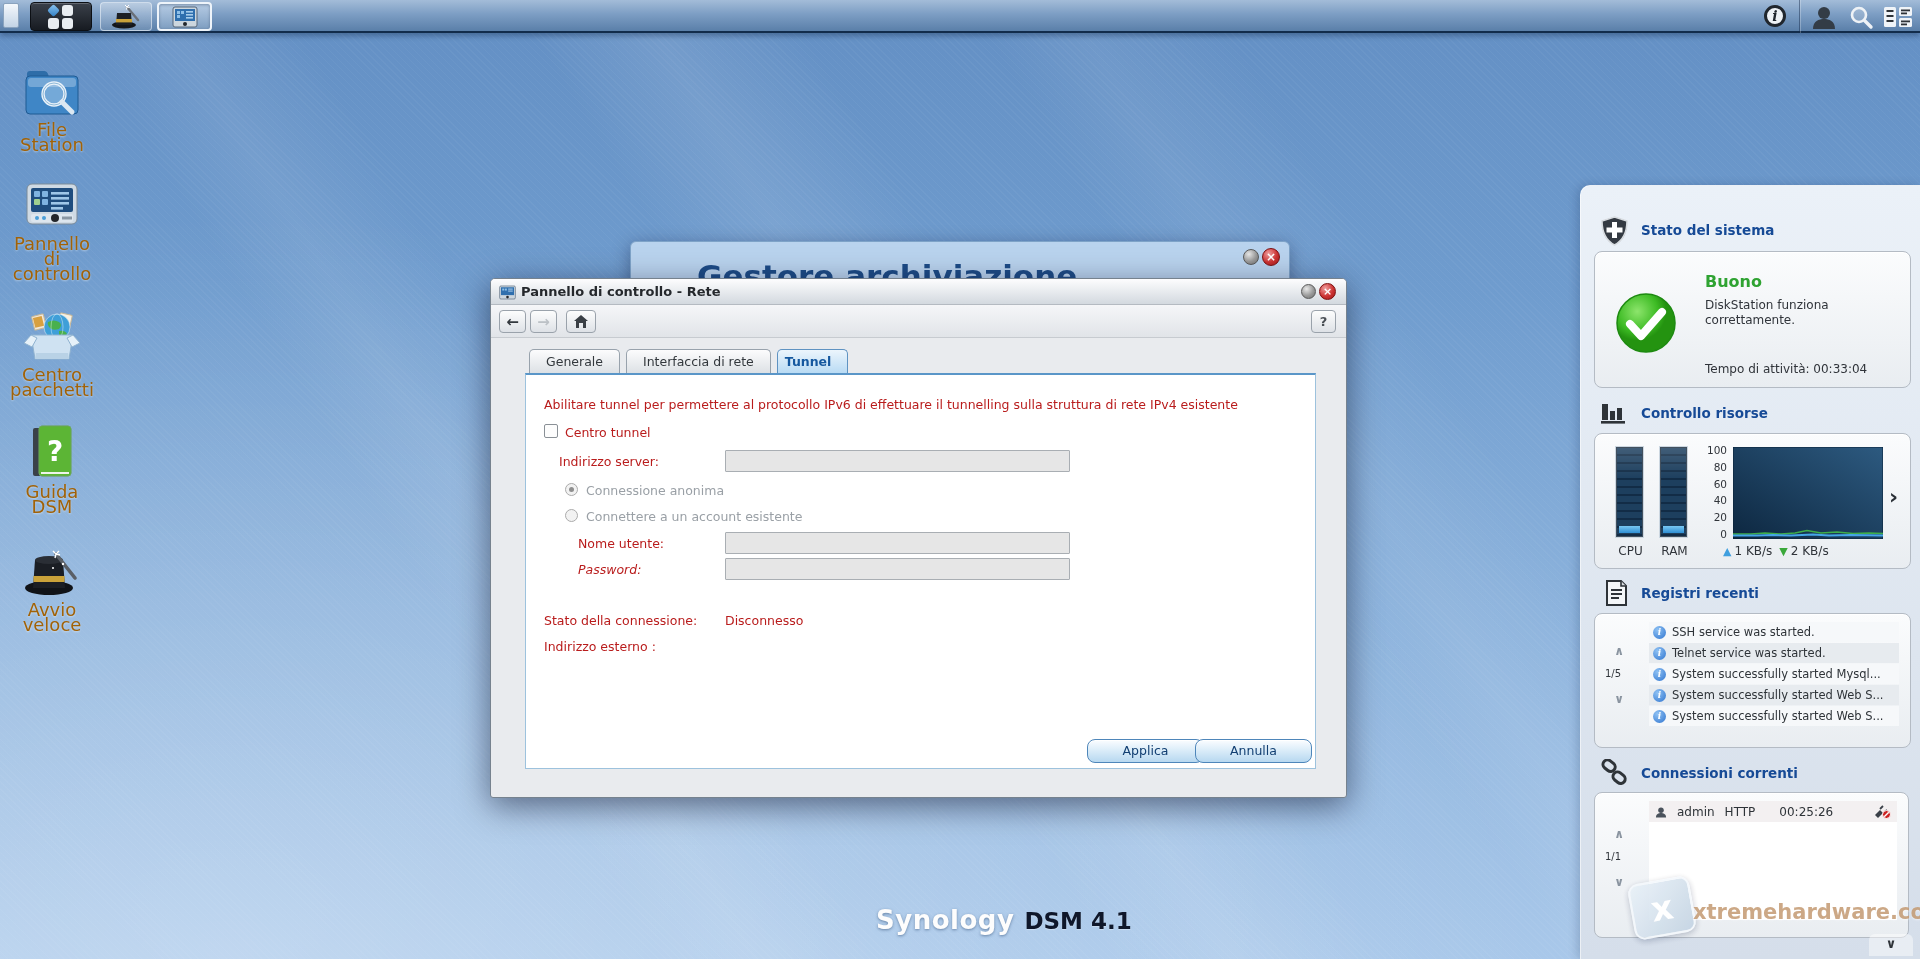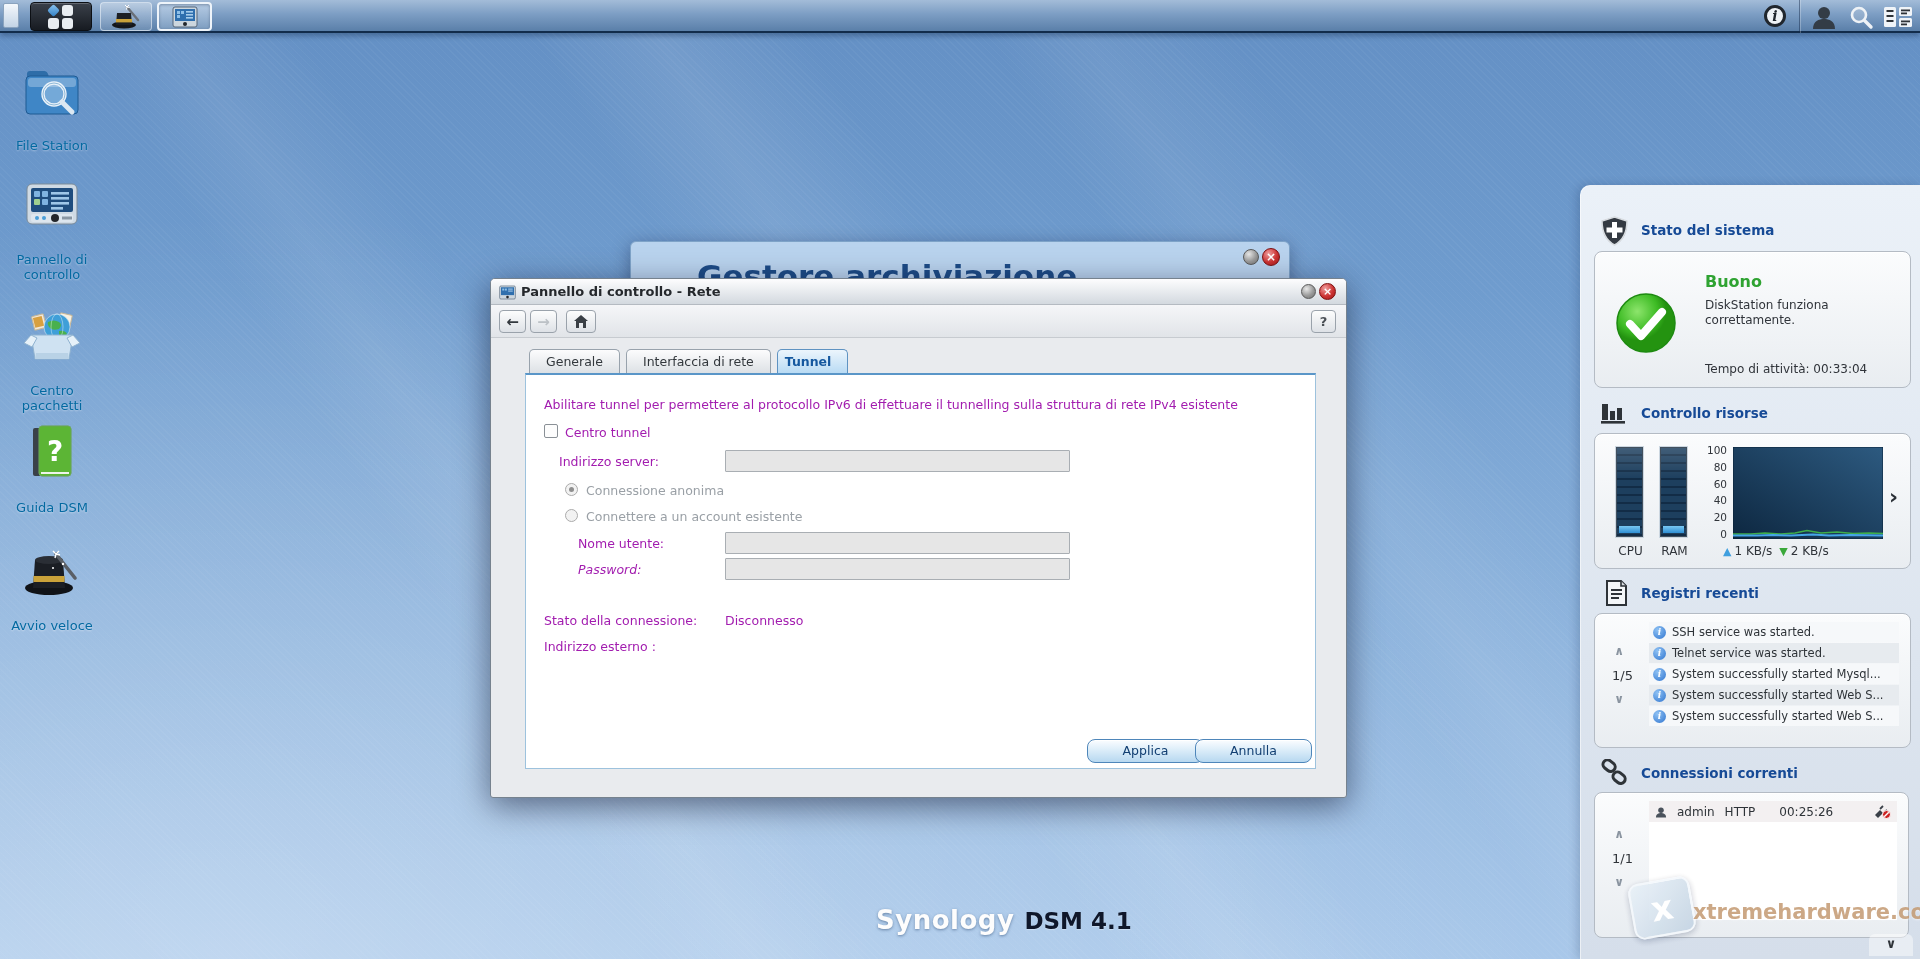--- a/index.html
+++ b/index.html
@@ -39,21 +39,21 @@
     box-shadow:inset 0 1px 3px rgba(10,30,60,.35); }
   .tb-sep { left:1799px; top:0; width:1px; height:33px; background:rgba(20,40,70,.45); box-shadow:1px 0 0 rgba(255,255,255,.25); }
   .info-icon { left:1764px; top:5px; width:22px; height:22px; border-radius:50%;
     background:#eef2f6; border:3px solid #20262d; color:#20262d; text-align:center;
     font:italic bold 14px/17px "DejaVu Serif", serif; }
   .tb-right-icon { top:4px; display:flex; align-items:center; justify-content:center; width:32px; height:26px; }
 
   
   .desk-icon { left:4px; width:96px; text-align:center; z-index:5; }
   .desk-icon .ic { height:58px; display:flex; align-items:flex-end; justify-content:center; }
-  .desk-icon .lbl { margin-top:20px; font-size:13px; line-height:15px; color:#0369a1;
+  .desk-icon .lbl { margin-top:4px; font-size:18px; line-height:15px; color:#a16207;
     text-shadow:0 1px 2px rgba(255,255,255,.45); }
 
   
   .bgwin { left:630px; top:241px; width:660px; height:380px; z-index:8;
     background:#b9d3ee; border:1px solid #7ea3c8; border-radius:6px 6px 0 0;
     box-shadow:0 4px 18px rgba(0,10,40,.35); }
   .bgwin-title { position:absolute; left:66px; top:16px; font-size:31px; font-weight:bold; color:#1d4c87; }
   .ball { position:absolute; border-radius:50%; text-align:center; }
   .ball-min { background:radial-gradient(circle at 35% 30%,#e8e8e8,#9a9a9a 55%,#6f6f6f); border:1px solid #5a5a5a; }
   .ball-close { background:radial-gradient(circle at 35% 30%,#f0a0a0,#cc3333 55%,#a01818); border:1px solid #7e1010;
@@ -72,21 +72,21 @@
     border:1px solid #9aa2ab; background:linear-gradient(180deg,#fdfdfd,#dde1e6);
     display:flex; align-items:center; justify-content:center; font-size:15px; font-weight:bold; }
   .tab-row { position:absolute; left:38px; top:70px; display:flex; }
   .tab { height:24px; line-height:24px; padding:0 16px; margin-right:6px; font-size:12.5px; color:#32373c;
     border:1px solid #98a2ac; border-bottom:none; border-radius:5px 5px 0 0;
     background:linear-gradient(180deg,#fcfcfd,#dde1e5); }
   .tab.active { font-weight:bold; color:#15589f; border-color:#5f93c2;
     background:linear-gradient(180deg,#ecf5fc,#b9dbf4); position:relative; z-index:2;padding-left:7px; }
   .tab-panel { position:absolute; left:34px; top:94px; width:791px; height:396px; background:#fff;
     border:1px solid #9dc2dd; border-top:2px solid #5a96c8; }
-  .tab-panel .txt { position:absolute; font-size:12.5px; color:#a21caf; }
+  .tab-panel .txt { position:absolute; font-size:12.5px; color:#b91c1c; }
   .field { position:absolute; width:345px; height:22px; background:#e6e6e6; border:1px solid #a9aeb3; border-radius:1px; }
   .cb { position:absolute; width:14px; height:14px; background:#fdfdfd; border:1px solid #8a9096; border-radius:2px; }
   .radio { position:absolute; width:13px; height:13px; border-radius:50%; background:#f2f2f2; border:1px solid #ababab; }
   .radio .dot { position:absolute; left:3px; top:3px; width:5px; height:5px; border-radius:50%; background:#8f8f8f; }
   .gray { color:#9aa0a6 !important; }
   .pill-btn { position:absolute; width:117px; height:24px; border-radius:8px; border:1px solid #4e86ba;
     background:linear-gradient(180deg,#fbfdff 0%,#dcedf9 45%,#b7d8f0 100%);
     font-size:12.5px; color:#123f72; text-align:center; line-height:22px;
     box-shadow:inset 0 1px 0 #fff; }
 
@@ -104,21 +104,21 @@
     box-shadow:0 0 0 1px #ccd7e1;
     background:linear-gradient(180deg,rgba(255,255,255,.16),rgba(255,255,255,0) 35%),
       repeating-linear-gradient(180deg,#1d3f5e 0 6.5px,#122c46 6.5px 8px); }
   .gauge-fill { position:absolute; left:2px; right:2px; bottom:3px; height:7px;
     background:linear-gradient(180deg,#79c8f4,#2f8fd4); }
   .yticks { position:absolute; display:flex; flex-direction:column; justify-content:space-between;
     width:24px; height:96px; text-align:right; font-size:10.5px; color:#30343a; }
   .legend { position:absolute; font-size:12px; color:#30343a; display:flex; align-items:center; gap:3px; }
   .arr-up { color:#3f9fdf; font-size:11px; } .arr-dn { color:#3aa83a; font-size:11px; }
   .pager-ch { position:absolute; width:22px; text-align:center; font-size:12px; font-weight:bold; color:#8a94a0; }
-  .pager-num { position:absolute; width:28px; text-align:right; font-size:13px; color:#30343a; }
+  .pager-num { position:absolute; width:28px; text-align:left; font-size:10px; color:#30343a; }
   .log-rows { position:absolute; left:54px; top:8px; width:250px; }
   .log-row { height:20px; margin-bottom:1px; display:flex; align-items:center; gap:6px; padding:0 4px;
     font-size:11.5px; color:#2e3338; white-space:nowrap; overflow:hidden; }
   .log-row:nth-child(odd){ background:#f6f8fa; } .log-row:nth-child(even){ background:#e7ebef; }
   .ii { flex:0 0 13px; width:13px; height:13px; border-radius:50%;
     background:radial-gradient(circle at 35% 30%,#8fc2f4,#2f74cf); color:#fff;
     font:italic bold 9px/13px "DejaVu Serif", serif; text-align:center; }
   .conn-row { position:absolute; left:54px; top:8px; width:248px; height:21px; background:#f3f0f1;
     display:flex; align-items:center; gap:10px; padding:0 6px; font-size:12px; color:#2e3338; }
   .conn-white { position:absolute; left:54px; top:29px; width:248px; height:98px; background:#fff; }

